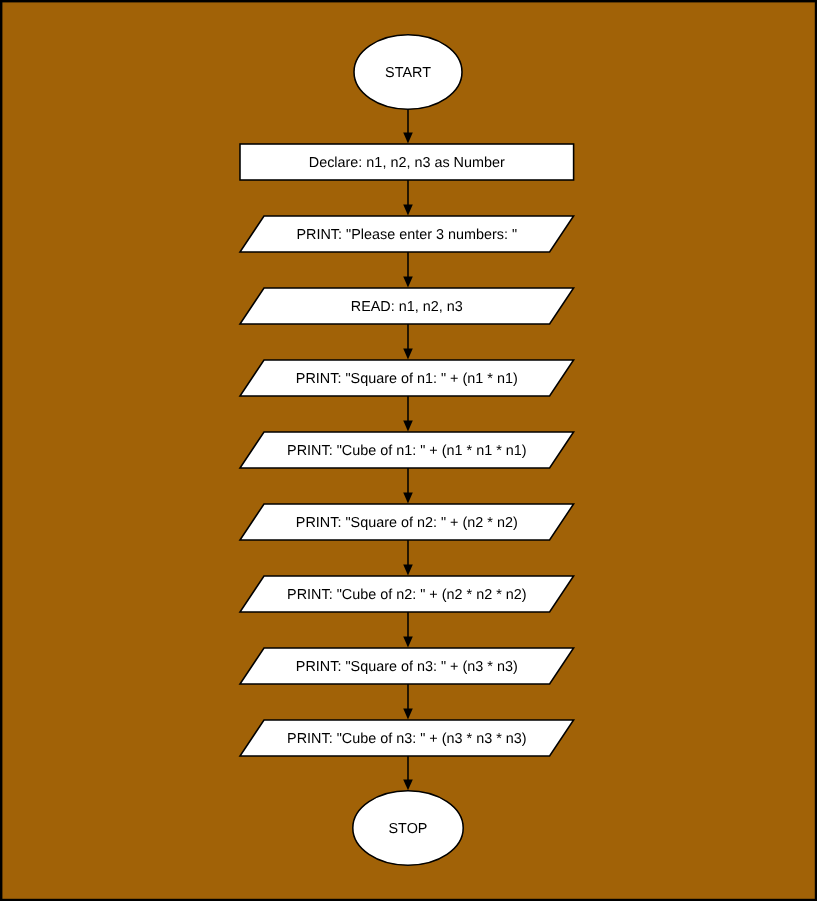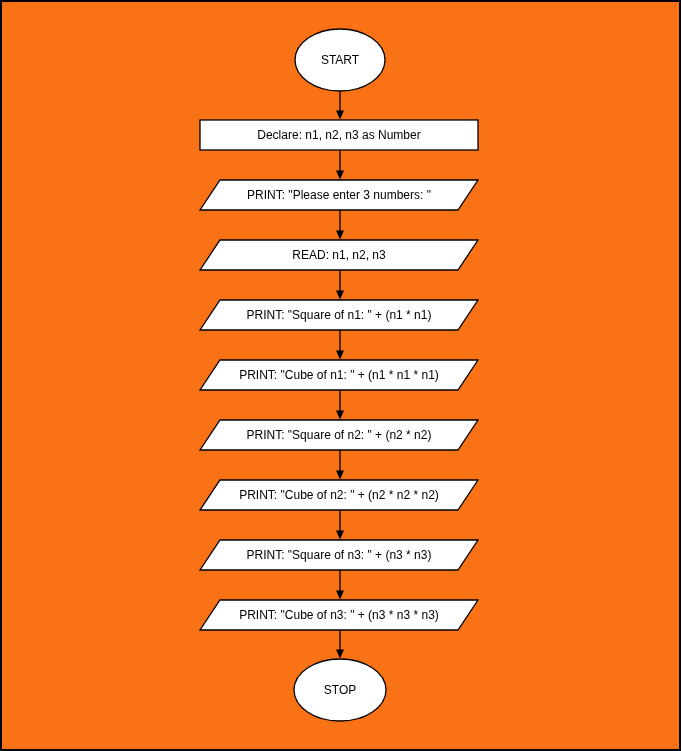--- a/index.html
+++ b/index.html
@@ -1,16 +1,16 @@
 <!DOCTYPE html>
 <html><head>
 <meta charset="utf-8">
 <style>
   html, body { margin: 0; padding: 0; background: #ffffff; }
-  .frame { width: 681px; height: 751px; position: relative; background: #f97316; }
+  .frame { width: 681px; height: 751px; position: relative; background: #a16207; }
   svg { display: block; }
   .canvas-border { fill: none; stroke: #000000; stroke-width: 2; }
   .shape { fill: #ffffff; stroke: #000000; stroke-width: 1.3; }
   .edge { stroke: #000000; stroke-width: 1.3; }
   .arrowhead { fill: #000000; stroke: none; }
   .label {
     font-family: "Liberation Sans", sans-serif;
     font-size: 12px;
     fill: #000000;
     text-anchor: middle;

